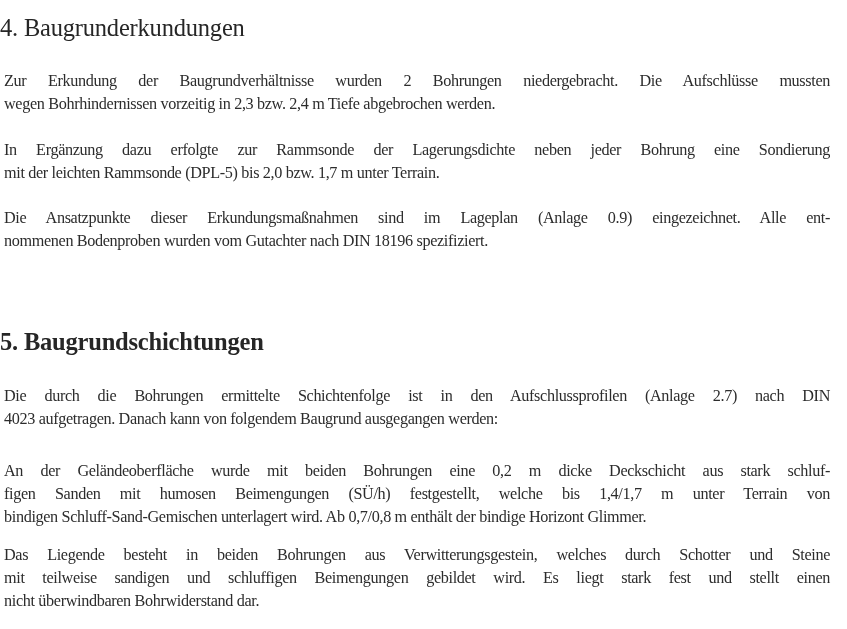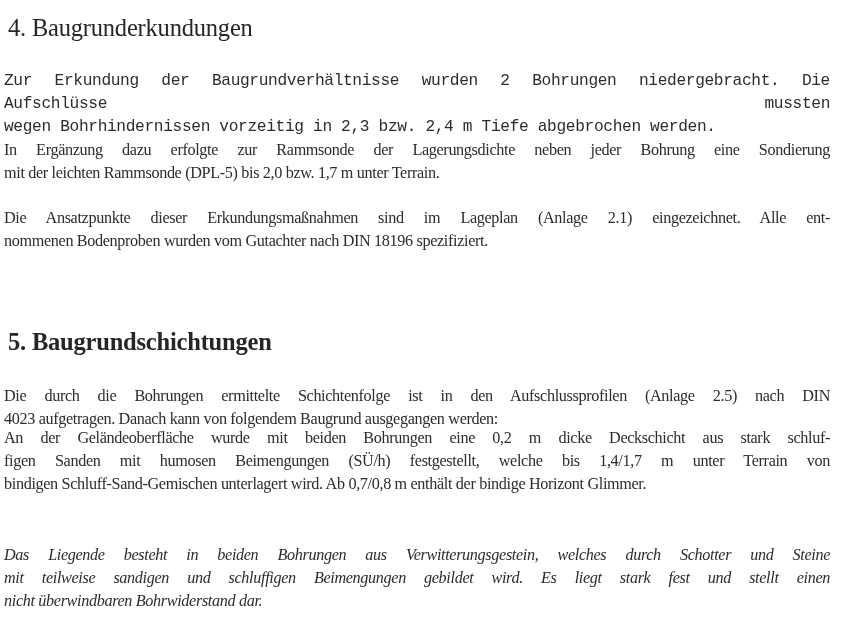--- a/index.html
+++ b/index.html
@@ -17,21 +17,21 @@
     }
     .page {
       position: absolute;
       left: 0;
       top: 0;
       width: 847px;
       height: 629px;
     }
     .heading {
       position: absolute;
-      left: 8px;
+      left: 0;
       font-size: 24.5px;
       letter-spacing: -0.2px;
       color: #262626;
       white-space: nowrap;
       margin: 0;
       font-weight: normal;
     }
     .para {
       position: absolute;
       left: 4px;
@@ -53,47 +53,47 @@
       width: 826px;
     }
   </style>
 </head>
 <body>
 
 <div class="page">
 
   <h2 class="heading" style="top:14px;">4. Baugrunderkundungen</h2>
 
-  <p class="para" style="top:70px;font-family:Liberation Mono, monospace;">
+  <p class="para" style="top:70px;">
     <span class="line justify">Zur Erkundung der Baugrundverhältnisse wurden 2 Bohrungen niedergebracht. Die Aufschlüsse mussten</span>
     <span class="line">wegen Bohrhindernissen vorzeitig in 2,3 bzw. 2,4 m Tiefe abgebrochen werden.</span>
   </p>
 
   <p class="para" style="top:139px;">
     <span class="line justify">In Ergänzung dazu erfolgte zur Rammsonde der Lagerungsdichte neben jeder Bohrung eine Sondierung</span>
     <span class="line">mit der leichten Rammsonde (DPL-5) bis 2,0 bzw. 1,7 m unter Terrain.</span>
   </p>
 
   <p class="para" style="top:207px;">
-    <span class="line justify">Die Ansatzpunkte dieser Erkundungsmaßnahmen sind im Lageplan (Anlage 2.1) eingezeichnet. Alle ent-</span>
+    <span class="line justify">Die Ansatzpunkte dieser Erkundungsmaßnahmen sind im Lageplan (Anlage 0.9) eingezeichnet. Alle ent-</span>
     <span class="line">nommenen Bodenproben wurden vom Gutachter nach DIN 18196 spezifiziert.</span>
   </p>
 
   <h2 class="heading" style="top:328px;font-weight:bold;">5. Baugrundschichtungen</h2>
 
   <p class="para" style="top:385px;">
-    <span class="line justify">Die durch die Bohrungen ermittelte Schichtenfolge ist in den Aufschlussprofilen (Anlage 2.5) nach DIN</span>
+    <span class="line justify">Die durch die Bohrungen ermittelte Schichtenfolge ist in den Aufschlussprofilen (Anlage 2.7) nach DIN</span>
     <span class="line">4023 aufgetragen. Danach kann von folgendem Baugrund ausgegangen werden:</span>
   </p>
 
-  <p class="para" style="top:427px;">
+  <p class="para" style="top:460px;">
     <span class="line justify">An der Geländeoberfläche wurde mit beiden Bohrungen eine 0,2 m dicke Deckschicht aus stark schluf-</span>
     <span class="line justify">figen Sanden mit humosen Beimengungen (SÜ/h) festgestellt, welche bis 1,4/1,7 m unter Terrain von</span>
     <span class="line">bindigen Schluff-Sand-Gemischen unterlagert wird. Ab 0,7/0,8 m enthält der bindige Horizont Glimmer.</span>
   </p>
 
-  <p class="para" style="top:544px;font-style:italic;">
+  <p class="para" style="top:544px;">
     <span class="line justify">Das Liegende besteht in beiden Bohrungen aus Verwitterungsgestein, welches durch Schotter und Steine</span>
     <span class="line justify">mit teilweise sandigen und schluffigen Beimengungen gebildet wird. Es liegt stark fest und stellt einen</span>
     <span class="line">nicht überwindbaren Bohrwiderstand dar.</span>
   </p>
 
 </div>
 
 </body></html>

